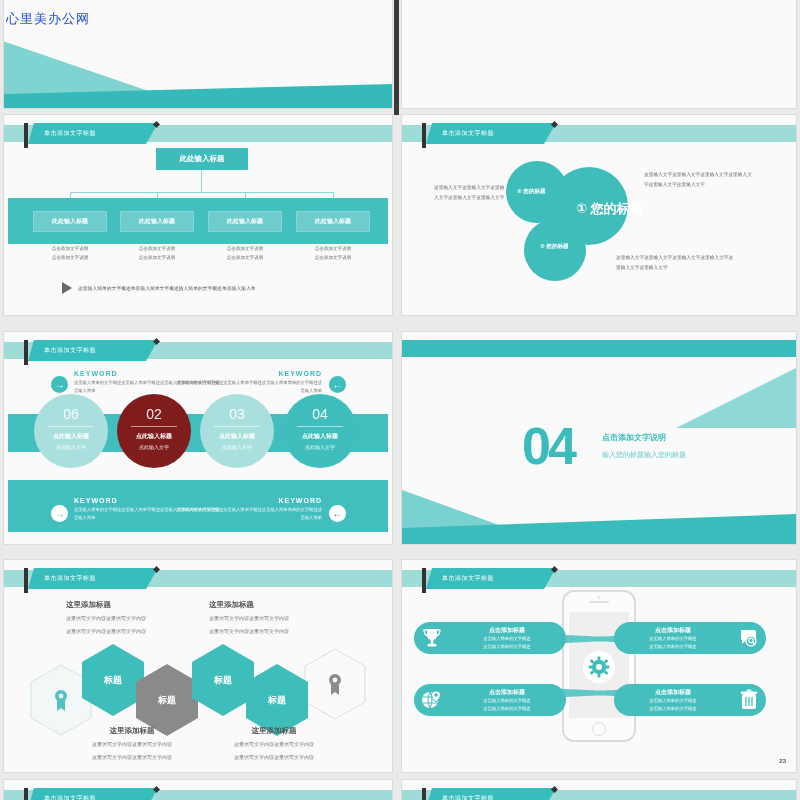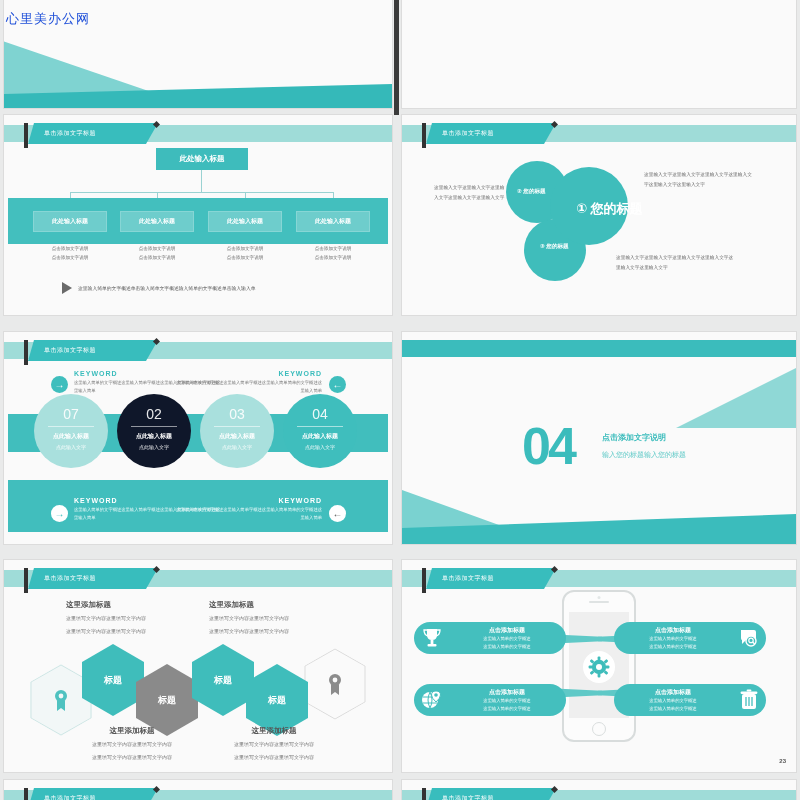--- a/index.html
+++ b/index.html
@@ -311,26 +311,26 @@
       <div class="arrc" style="left:325px; top:44px; background:#3fbebd; color:#fff;">←</div>
       <div class="kw" style="left:168px; top:38px; text-align:right;">
         <h4>KEYWORD</h4>
         <p>这里输入简单的文字概述这里输入简单字概述这里输入简单简单的文字概述这里输入简单</p>
       </div>
 
       <div class="band1"></div>
       <div class="band2"></div>
 
       <div class="ncirc" style="left:30px;  background:#a9e0dd;">
-        <div class="n">07</div>
+        <div class="n">06</div>
         <div class="nd"></div>
         <div class="nh">点此输入标题</div>
         <div class="np">点此输入文字</div>
       </div>
-      <div class="ncirc" style="left:113px; background:#0f172a;">
+      <div class="ncirc" style="left:113px; background:#7f1d1d;">
         <div class="n">02</div>
         <div class="nd"></div>
         <div class="nh">点此输入标题</div>
         <div class="np">点此输入文字</div>
       </div>
       <div class="ncirc" style="left:196px; background:#a9e0dd;">
         <div class="n">03</div>
         <div class="nd"></div>
         <div class="nh">点此输入标题</div>
         <div class="np">点此输入文字</div>

